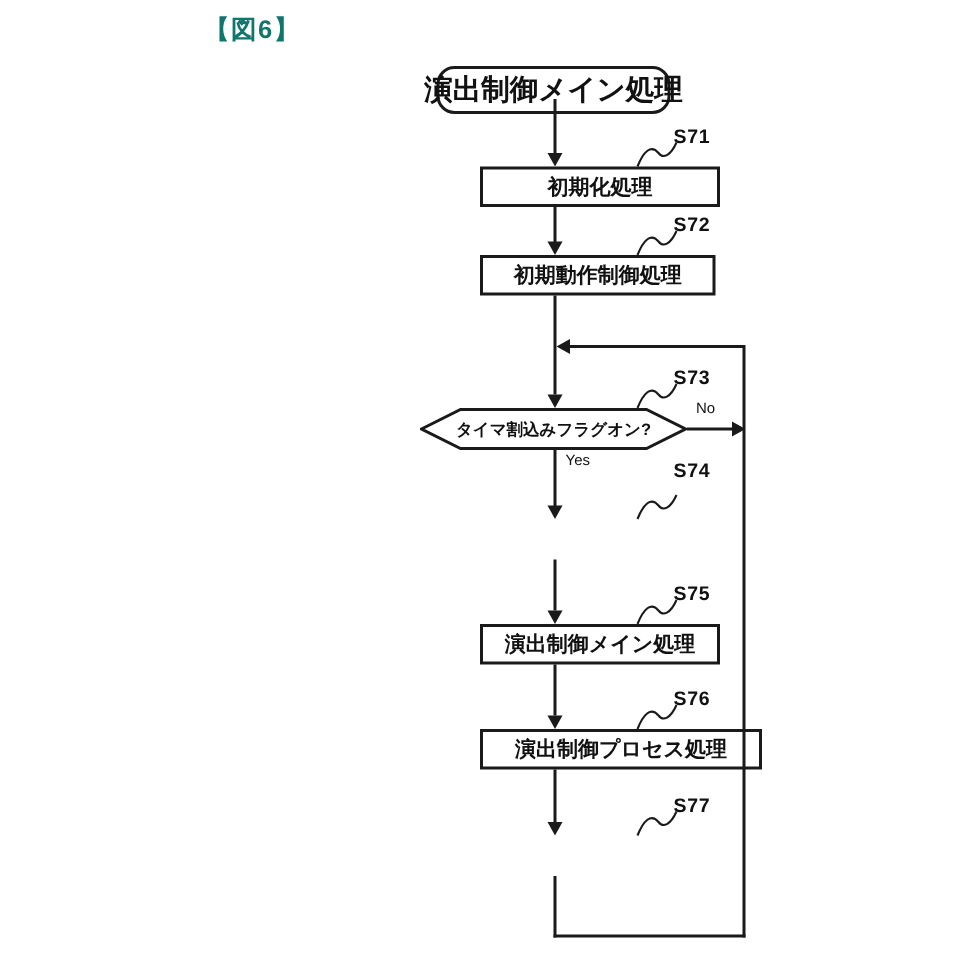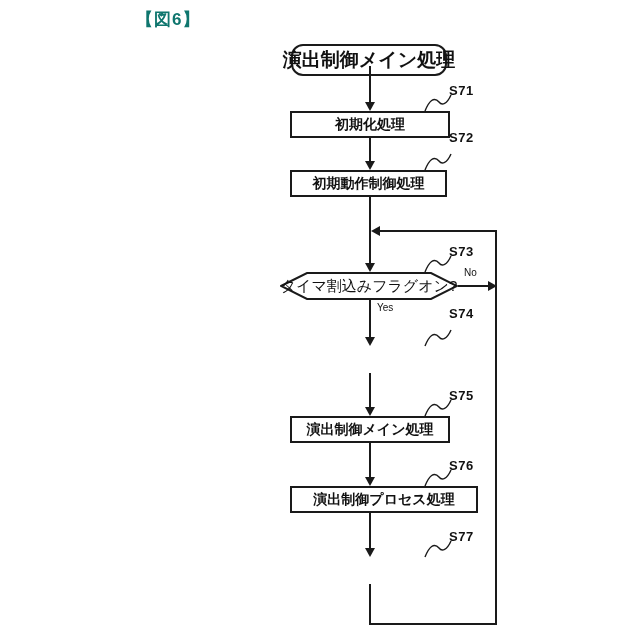--- a/index.html
+++ b/index.html
@@ -46,20 +46,21 @@
     position: absolute;
     box-sizing: border-box;
     border: 2px solid #1a1a1a;
     background: #fff;
     display: flex;
     align-items: center;
     justify-content: center;
     font-size: 14px;
     font-weight: 600;
     white-space: nowrap;
+    margin-left: 30px;
   }
   .vline, .hline { position: absolute; background: #1a1a1a; }
   .arrow-down {
     position: absolute; width: 0; height: 0;
     border-left: 5px solid transparent;
     border-right: 5px solid transparent;
     border-top: 9px solid #1a1a1a;
   }
   .arrow-left {
     position: absolute; width: 0; height: 0;
@@ -85,21 +86,21 @@
     position: absolute;
     font-size: 10px;
     font-weight: 400;
     color: #111;
   }
   .hex-wrap { position: absolute; left: 280px; top: 271px; width: 178px; height: 30px; }
   .hex-text {
     position: absolute;
     left: 280px; top: 271px; width: 178px; height: 30px;
     display: flex; align-items: center; justify-content: center;
-    font-size: 15px; font-weight: 400; white-space: nowrap;
+    font-size: 11px; font-weight: 700; white-space: nowrap;
   }
 </style>
 </head>
 <body>
 
 <div id="canvas">
 
   <div class="fig-label">【図6】</div>
 
   <div class="terminator">演出制御メイン処理</div>
@@ -113,21 +114,21 @@
     </svg>
   <div class="step-ref" style="left:449px;top:83px">S71</div>
 
   <div class="vline" style="left:369px;top:138px;width:2px;height:24px"></div>
   <div class="arrow-down" style="left:365px;top:161px"></div>
 
   <div class="pbox" style="left:290px;top:170px;width:157px;height:27px">初期動作制御処理</div>
   <svg class="leader" style="left:424px;top:152px" width="28" height="19" viewBox="0 0 28 19">
       <path d="M1,18 C5,8 10,3 15,9 C18,13 23,11 27,2" fill="none" stroke="#1a1a1a" stroke-width="1.4"></path>
     </svg>
-  <div class="step-ref" style="left:449px;top:130px">S72</div>
+  <div class="step-ref" style="left:449px;top:142px">S72</div>
 
   <div class="vline" style="left:369px;top:197px;width:2px;height:66px"></div>
   <div class="arrow-down" style="left:365px;top:263px"></div>
 
   <div class="hline" style="left:378px;top:230px;width:118px;height:2px"></div>
   <div class="arrow-left" style="left:371px;top:226px"></div>
 
   <svg class="hex-wrap" viewBox="0 0 178 30">
     <polygon points="1,15 27,2 151,2 177,15 151,28 27,28" fill="#ffffff" stroke="#1a1a1a" stroke-width="2"></polygon>
   </svg>

